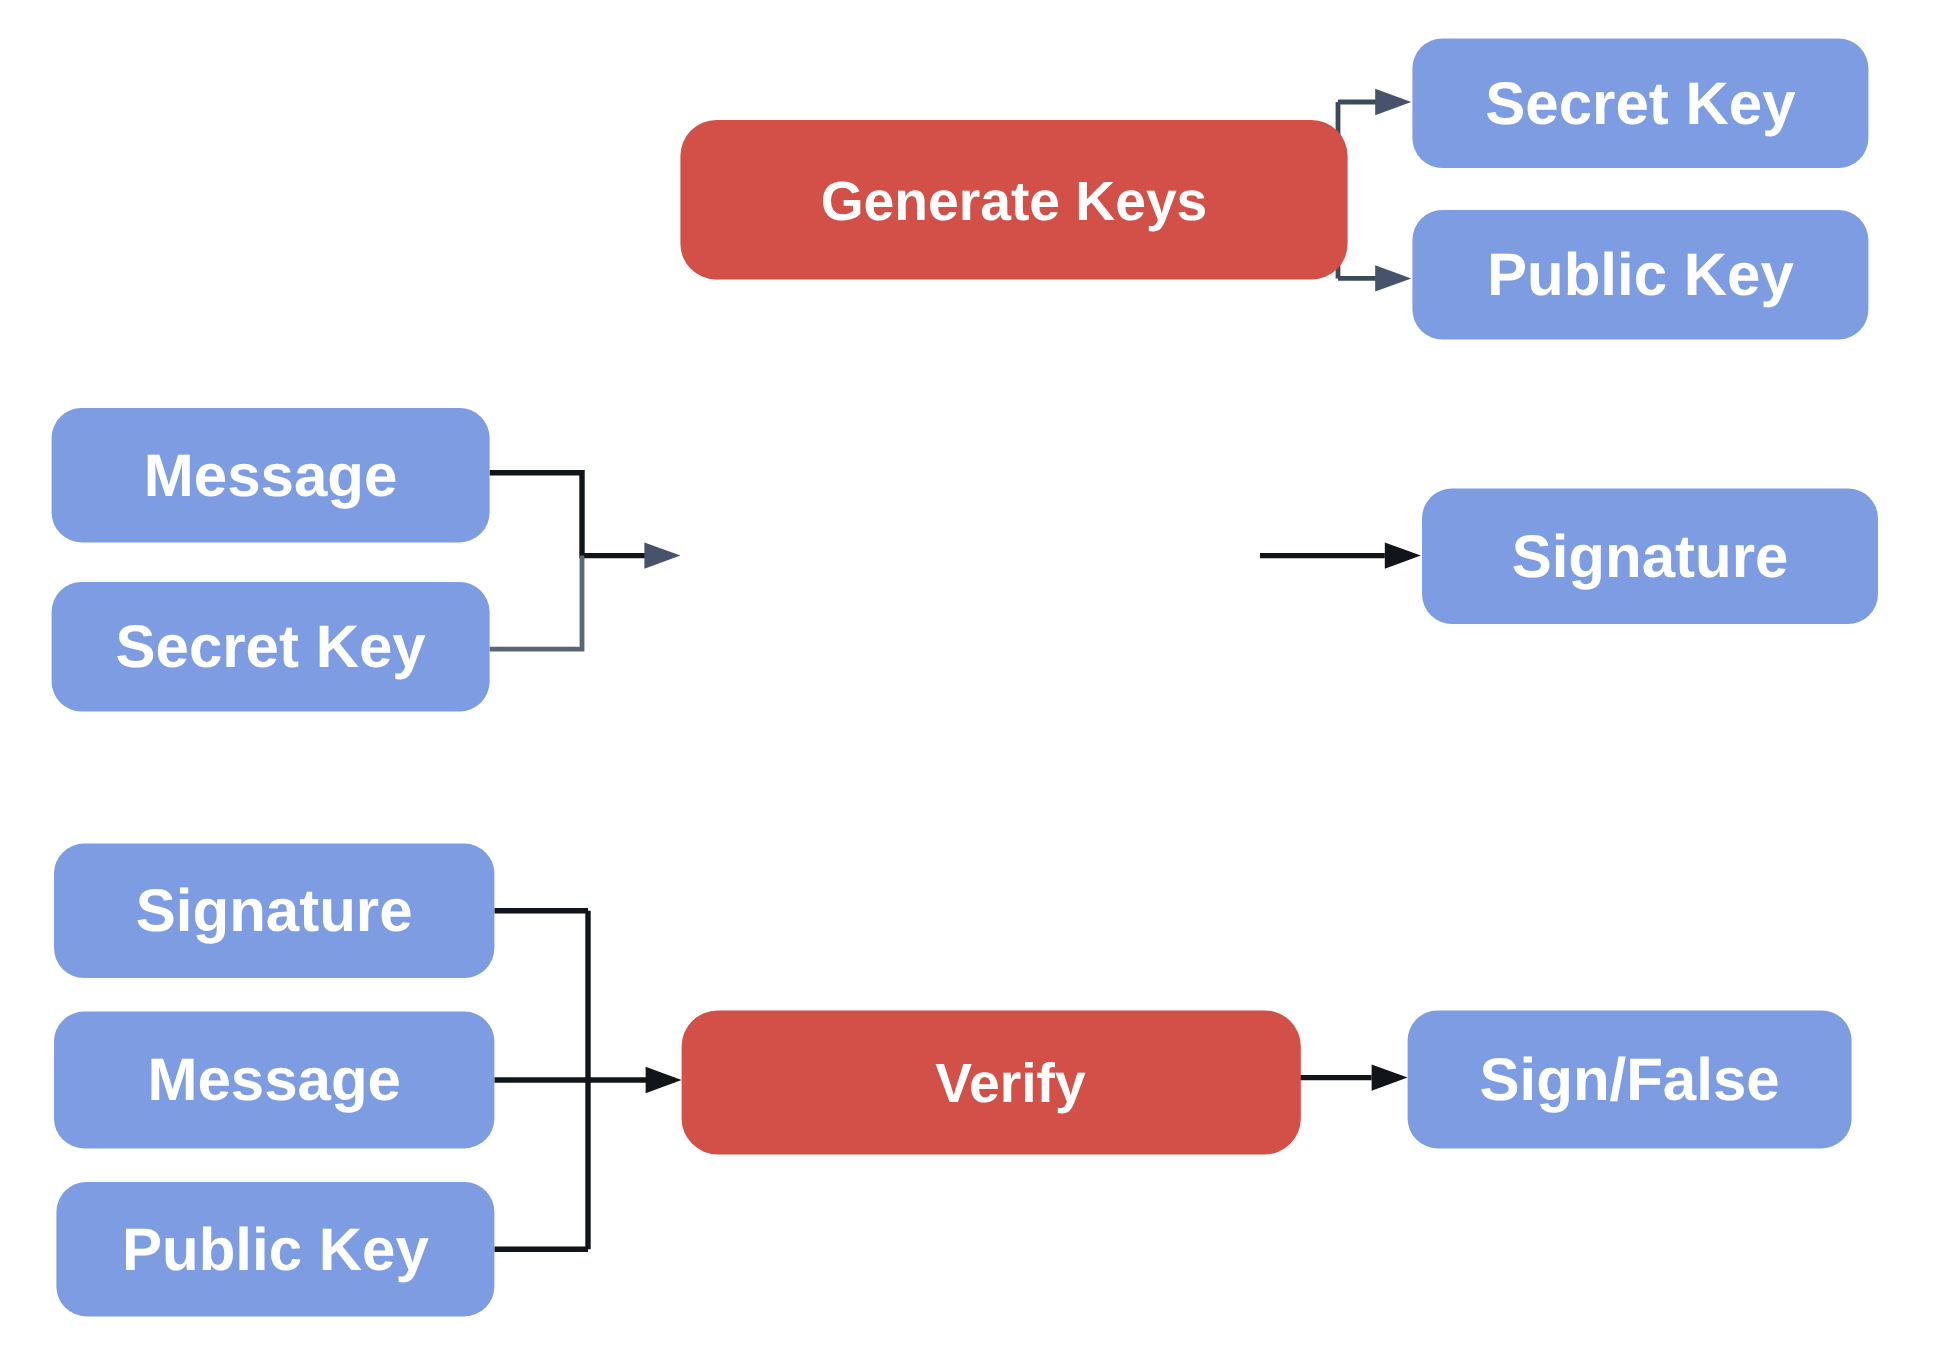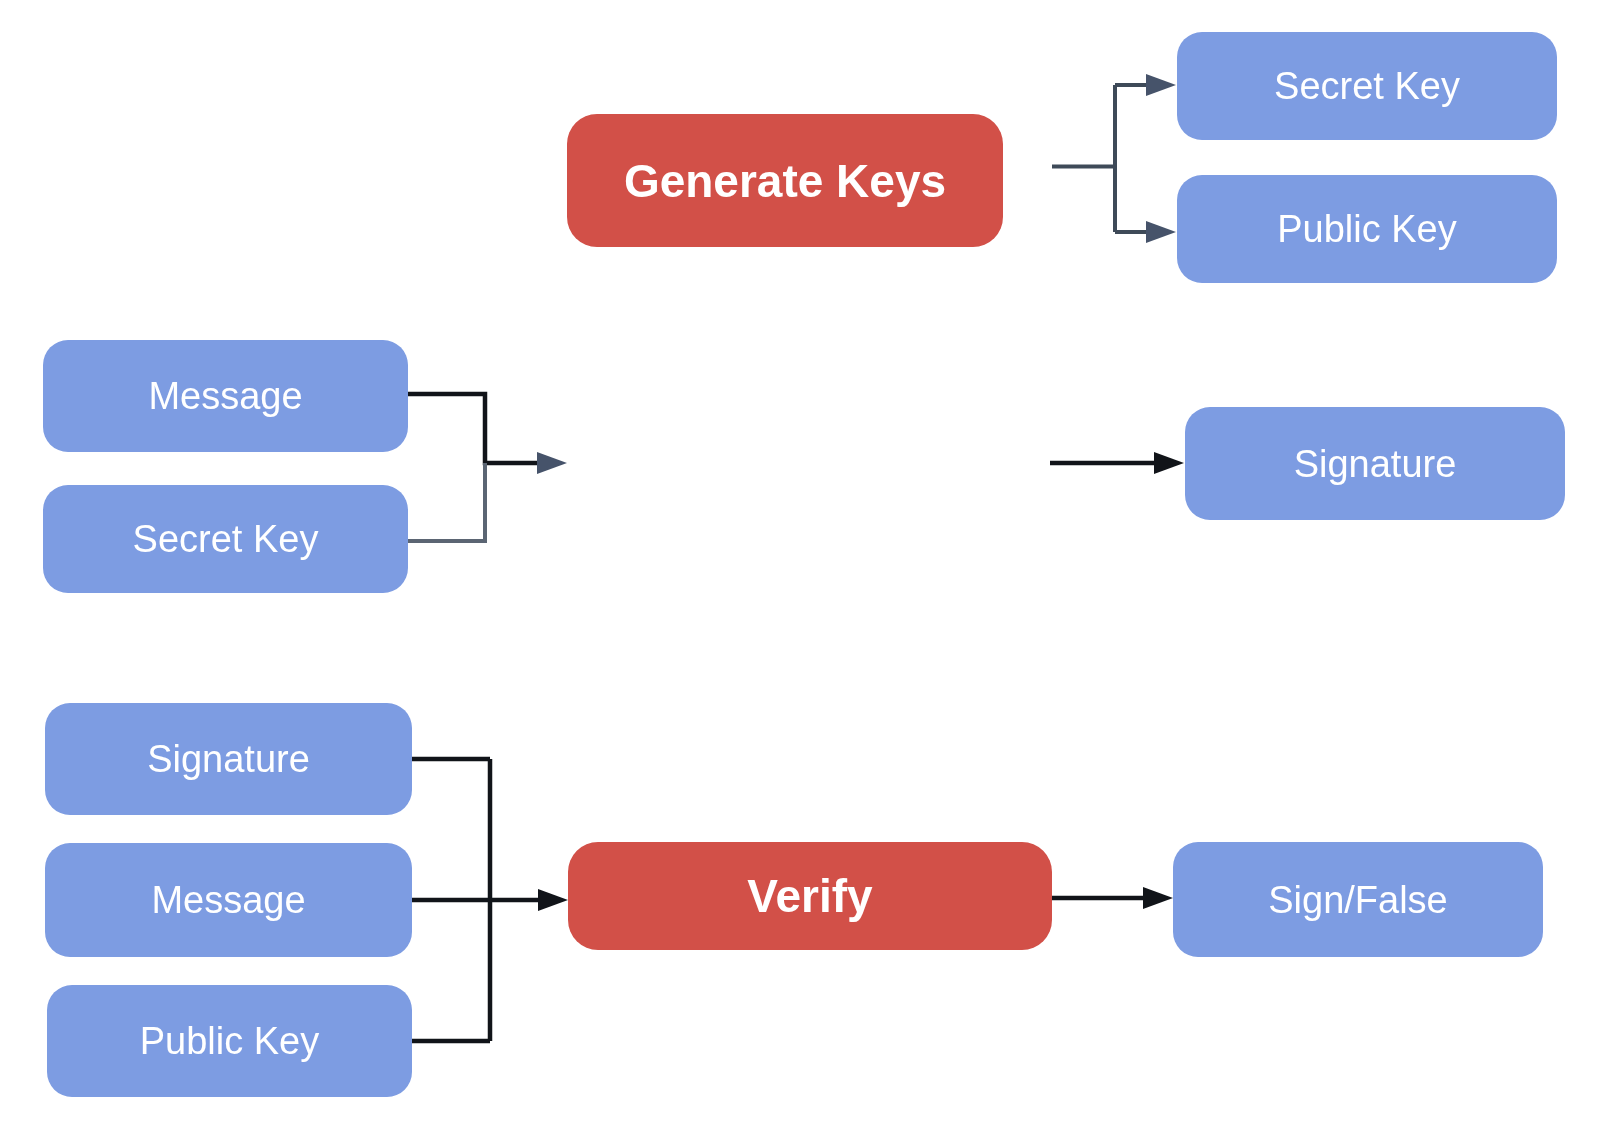--- a/index.html
+++ b/index.html
@@ -26,22 +26,22 @@
     display: flex;
     align-items: center;
     justify-content: center;
     color: var(--label-text, #FFFFFF);
     white-space: nowrap;
     line-height: 1;
   }
   .node--data {
     background: var(--data-fill, #7D9CE2);
     border-radius: 25px;
-    font-size: 38px;
-    font-weight: 400;
+    font-size: 50px;
+    font-weight: 700;
   }
   .node--process {
     background: var(--process-fill, #D25048);
     border-radius: 30px;
     font-size: 46px;
     font-weight: 700;
   }
   .wire-slate       { stroke: var(--connector-slate, #3E4A58); stroke-width: 4;   fill: none; }
   .wire-slate-light { stroke: var(--connector-slate-light, #5B6573); stroke-width: 4; fill: none; }
   .wire-black       { stroke: var(--connector-black, #111419); stroke-width: 4.5; fill: none; }
@@ -82,36 +82,36 @@
       <path class="wire-black" d="M 412 900 H 540"></path>
       <polygon class="head-black" points="568,900 538,889 538,911"></polygon>
     </g>
 
     <g>
       <path class="wire-black" d="M 1052 898 H 1143"></path>
       <polygon class="head-black" points="1173,898 1143,887 1143,909"></polygon>
     </g>
   </svg>
 
-  <div class="node node--process" style="left:567px; top:100px; width:436px; height:133px;margin-top:14px;">Generate Keys</div>
+  <div class="node node--process" style="left:567px; top:100px; width:556px; height:133px;">Generate Keys</div>
 
   <div class="node node--data" style="left:1177px; top:32px; width:380px; height:108px;">Secret Key</div>
 
   <div class="node node--data" style="left:1177px; top:175px; width:380px; height:108px;">Public Key</div>
 
   <div class="node node--data" style="left:43px; top:340px; width:365px; height:112px;">Message</div>
 
   <div class="node node--data" style="left:43px; top:485px; width:365px; height:108px;">Secret Key</div>
 
 
   <div class="node node--data" style="left:1185px; top:407px; width:380px; height:113px;">Signature</div>
 
   <div class="node node--data" style="left:45px; top:703px; width:367px; height:112px;">Signature</div>
 
   <div class="node node--data" style="left:45px; top:843px; width:367px; height:114px;">Message</div>
 
   <div class="node node--data" style="left:47px; top:985px; width:365px; height:112px;">Public Key</div>
 
-  <div class="node node--process" style="left:568px; top:842px; width:484px; height:108px;">Verify</div>
+  <div class="node node--process" style="left:568px; top:842px; width:484px; height:120px;padding-left:32px;">Verify</div>
 
   <div class="node node--data" style="left:1173px; top:842px; width:370px; height:115px;">Sign/False</div>
 
 </div>
 
 </body></html>

